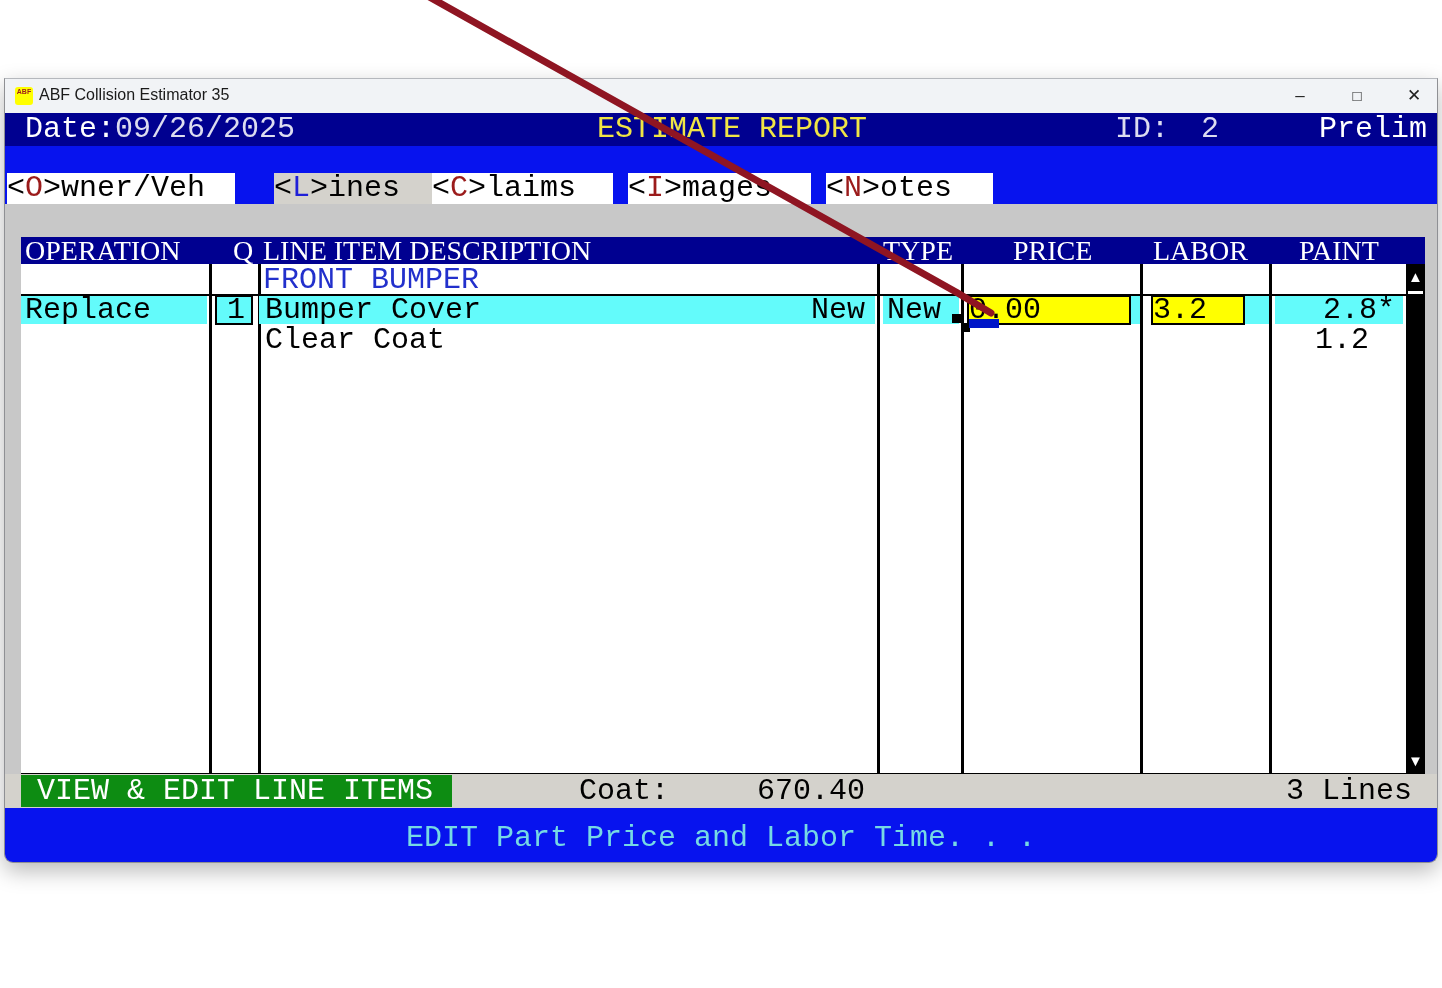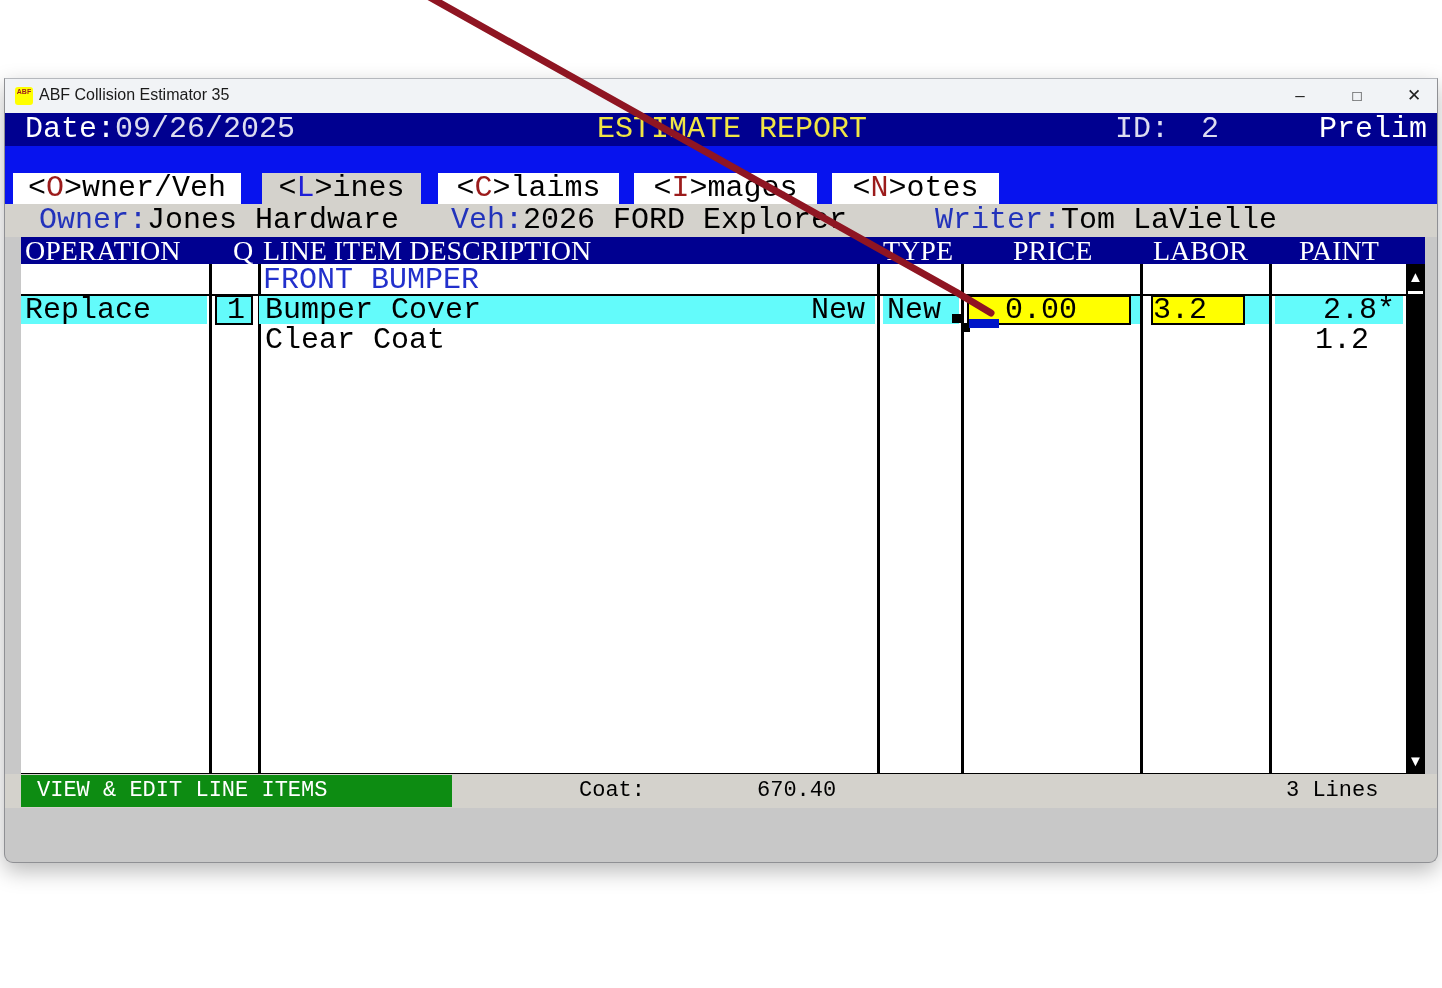--- a/index.html
+++ b/index.html
@@ -21,22 +21,22 @@
   .winbtn{position:absolute;top:0;width:46px;height:34px;text-align:center;line-height:34px;font-size:17px;color:#222;cursor:default;}
   #btn-min{left:1272px;} #btn-max{left:1329px;font-size:15px;} #btn-close{left:1386px;}
 
   #datebar{position:absolute;left:0;top:34px;width:100%;height:33px;background:var(--navy,#000090);color:#fff;font-size:30px;line-height:33px;}
   .db-label{color:#ffffff;} .db-value{color:var(--title-value,#dcdcf0);}
   #report-title{position:absolute;left:592px;top:0;color:var(--header-yellow,#f0e545);}
   #id-group{position:absolute;left:1110px;top:0;}
   #prelim{position:absolute;left:1314px;top:0;color:#ffffff;}
 
   #blueband{position:absolute;left:0;top:67px;width:100%;height:58px;background:var(--bright-blue,#0713ee);}
-  .tab{position:absolute;top:94px;height:31px;background:#ffffff;color:#000;text-align:center;
-       font-size:30px;line-height:31px;cursor:pointer;margin-left:6px;}
+  .tab{position:absolute;top:94px;height:31px;background:#ffffff;color:#000;text-align:left;
+       font-size:30px;line-height:31px;cursor:pointer;}
   .tab .hk{color:var(--hotkey-red,#9b1b1b);}
   .tab.active{background:var(--bar-gray,#d4d2cc);}
   .tab.active .hk{color:var(--active-key-blue,#1f1fd8);}
 
   #infobar{position:absolute;left:0;top:125px;width:100%;height:33px;background:var(--bar-gray,#d4d2cc);
     font-size:30px;line-height:33px;color:#000;}
   .info-label{color:var(--label-blue,#2233bb);}
 
   #main{position:absolute;left:0;top:158px;width:100%;height:537px;background:var(--bg-gray,#c8c8c8);}
   #grid-header{position:absolute;left:16px;top:0;width:1404px;height:31px;background:var(--navy,#000090);
@@ -50,21 +50,21 @@
   .ycell{background:var(--cell-yellow,#ffff00);border:2px solid #000;z-index:4;}
   .blue-text{color:var(--group-row-blue,#2230cc);}
   #marker-a,#marker-b{position:absolute;width:9px;height:9px;background:#000;z-index:5;}
   #text-cursor{position:absolute;width:30px;height:9px;background:var(--cursor-blue,#0016c8);z-index:6;}
 
   #scrollbar{position:absolute;left:1401px;top:27px;width:19px;height:510px;background:#000;z-index:5;}
   .scroll-arrow{position:absolute;left:0;width:19px;height:26px;color:#fff;font-size:15px;line-height:26px;text-align:center;cursor:pointer;}
   #scroll-sep{position:absolute;left:2px;top:27px;width:15px;height:3px;background:#fff;}
 
   #statusbar{position:absolute;left:0;top:695px;width:100%;height:34px;background:var(--bar-gray,#d4d2cc);
-    font-size:22px;line-height:34px;color:#000;}
+    font-size:30px;line-height:34px;color:#000;}
   #mode-box{position:absolute;left:16px;top:1px;width:431px;height:32px;background:var(--status-green,#0d8c12);
     color:#fff;padding-left:16px;box-sizing:border-box;line-height:32px;}
   #footer{position:absolute;left:0;top:729px;width:100%;height:56px;background:var(--bright-blue,#0713ee);
     border-radius:0 0 8px 8px;color:var(--footer-cyan,#76d9e4);font-size:30px;line-height:60px;text-align:center;}
 
   #annotation-overlay{position:absolute;left:0;top:0;width:1442px;height:988px;z-index:99;pointer-events:none;}
 </style>
 </head>
 <body>
 
@@ -87,44 +87,33 @@
       <span class="db-value">ID:</span>
       <span class="db-value" style="margin-left:14px;">2</span>
     </span>
     <span id="prelim">Prelim</span>
   </div>
 
   <div id="blueband"></div>
   <div class="tab mono" style="left:2px;width:228px;">
     <span>&lt;</span><span class="hk">O</span><span>&gt;wner/Veh</span>
   </div>
-  <div class="tab mono active" style="left:251px;width:159px;">
+  <div class="tab mono active" style="left:269px;width:159px;">
     <span>&lt;</span><span class="hk">L</span><span>&gt;ines</span>
   </div>
   <div class="tab mono" style="left:427px;width:181px;">
     <span>&lt;</span><span class="hk">C</span><span>&gt;laims</span>
   </div>
   <div class="tab mono" style="left:623px;width:183px;">
     <span>&lt;</span><span class="hk">I</span><span>&gt;mages</span>
   </div>
   <div class="tab mono" style="left:821px;width:167px;">
     <span>&lt;</span><span class="hk">N</span><span>&gt;otes</span>
   </div>
 
-  <div id="infobar" class="mono">
-    <span class="abs" style="left:34px;">
-      <span class="info-label">Owner:</span><span>Jones Hardware</span>
-    </span>
-    <span class="abs" style="left:446px;">
-      <span class="info-label">Veh:</span><span>2026 FORD Explorer</span>
-    </span>
-    <span class="abs" style="left:930px;">
-      <span class="info-label">Writer:</span><span>Tom LaVielle</span>
-    </span>
-  </div>
 
   <div id="main">
     <div id="grid-header">
       <span class="abs" style="left:4px;">OPERATION</span>
       <span class="abs" style="left:212px;">Q</span>
       <span class="abs" style="left:242px;">LINE ITEM DESCRIPTION</span>
       <span class="abs" style="left:862px;">TYPE</span>
       <span class="abs" style="left:992px;">PRICE</span>
       <span class="abs" style="left:1132px;">LABOR</span>
       <span class="abs" style="left:1278px;">PAINT</span>
@@ -144,21 +133,21 @@
     <div class="rowline"></div>
 
     <div class="cellblock mono hl" style="left:16px;top:59px;width:186px;padding-left:4px;">Replace</div>
     <div class="cellblock mono hl" style="left:210px;top:58px;width:38px;height:30px;line-height:26px;border:2px solid #000;text-align:right;padding-right:6px;">1</div>
     <div class="cellblock mono hl" style="left:254px;top:59px;width:616px;">
       <span class="abs" style="left:6px;">Bumper Cover</span>
       <span class="abs" style="right:10px;">New</span>
     </div>
     <div class="cellblock mono hl" style="left:878px;top:59px;width:76px;padding-left:4px;">New</div>
     <div class="cellblock mono hl" style="left:1126px;top:59px;width:9px;"></div>
-    <div class="cellblock mono ycell" style="left:962px;top:58px;width:164px;height:30px;line-height:26px;text-align:center;padding-right:16px;">0.00</div>
+    <div class="cellblock mono ycell" style="left:962px;top:58px;width:164px;height:30px;line-height:26px;text-align:left;padding-right:16px;">0.00</div>
     <div id="marker-a" style="left:947px;top:77px;"></div>
     <div id="marker-b" style="left:956px;top:86px;"></div>
     <div id="text-cursor" style="left:964px;top:82px;"></div>
     <div class="cellblock mono hl" style="left:1240px;top:59px;width:24px;"></div>
     <div class="cellblock mono ycell" style="left:1146px;top:58px;width:94px;height:30px;line-height:26px;text-align:left;padding-right:8px;">3.2</div>
     <div class="cellblock mono hl" style="left:1270px;top:59px;width:128px;text-align:right;padding-right:8px;">2.8*</div>
 
     <div class="cellblock mono" style="left:254px;top:89px;width:616px;padding-left:6px;">Clear Coat</div>
     <div class="cellblock mono" style="left:1270px;top:89px;width:128px;text-align:right;padding-right:34px;">1.2</div>
 
@@ -169,17 +158,20 @@
     </div>
   </div>
 
   <div id="statusbar" class="mono">
     <div id="mode-box">VIEW &amp; EDIT LINE ITEMS</div>
     <span class="abs" style="left:574px;">Coat:</span>
     <span class="abs" style="left:752px;">670.40</span>
     <span class="abs" style="left:1281px;">3 Lines</span>
   </div>
 
+  <div id="footer" class="mono">
+    <span>EDIT Part Price and Labor Time. . .</span>
+  </div>
 </div>
 
 <svg id="annotation-overlay" viewBox="0 0 1442 988">
   <polyline points="424,-6 956,292 991,313" fill="none" stroke="#8f1522" stroke-width="7" stroke-linecap="round" stroke-linejoin="round"></polyline>
 </svg>
 
 </body></html>

